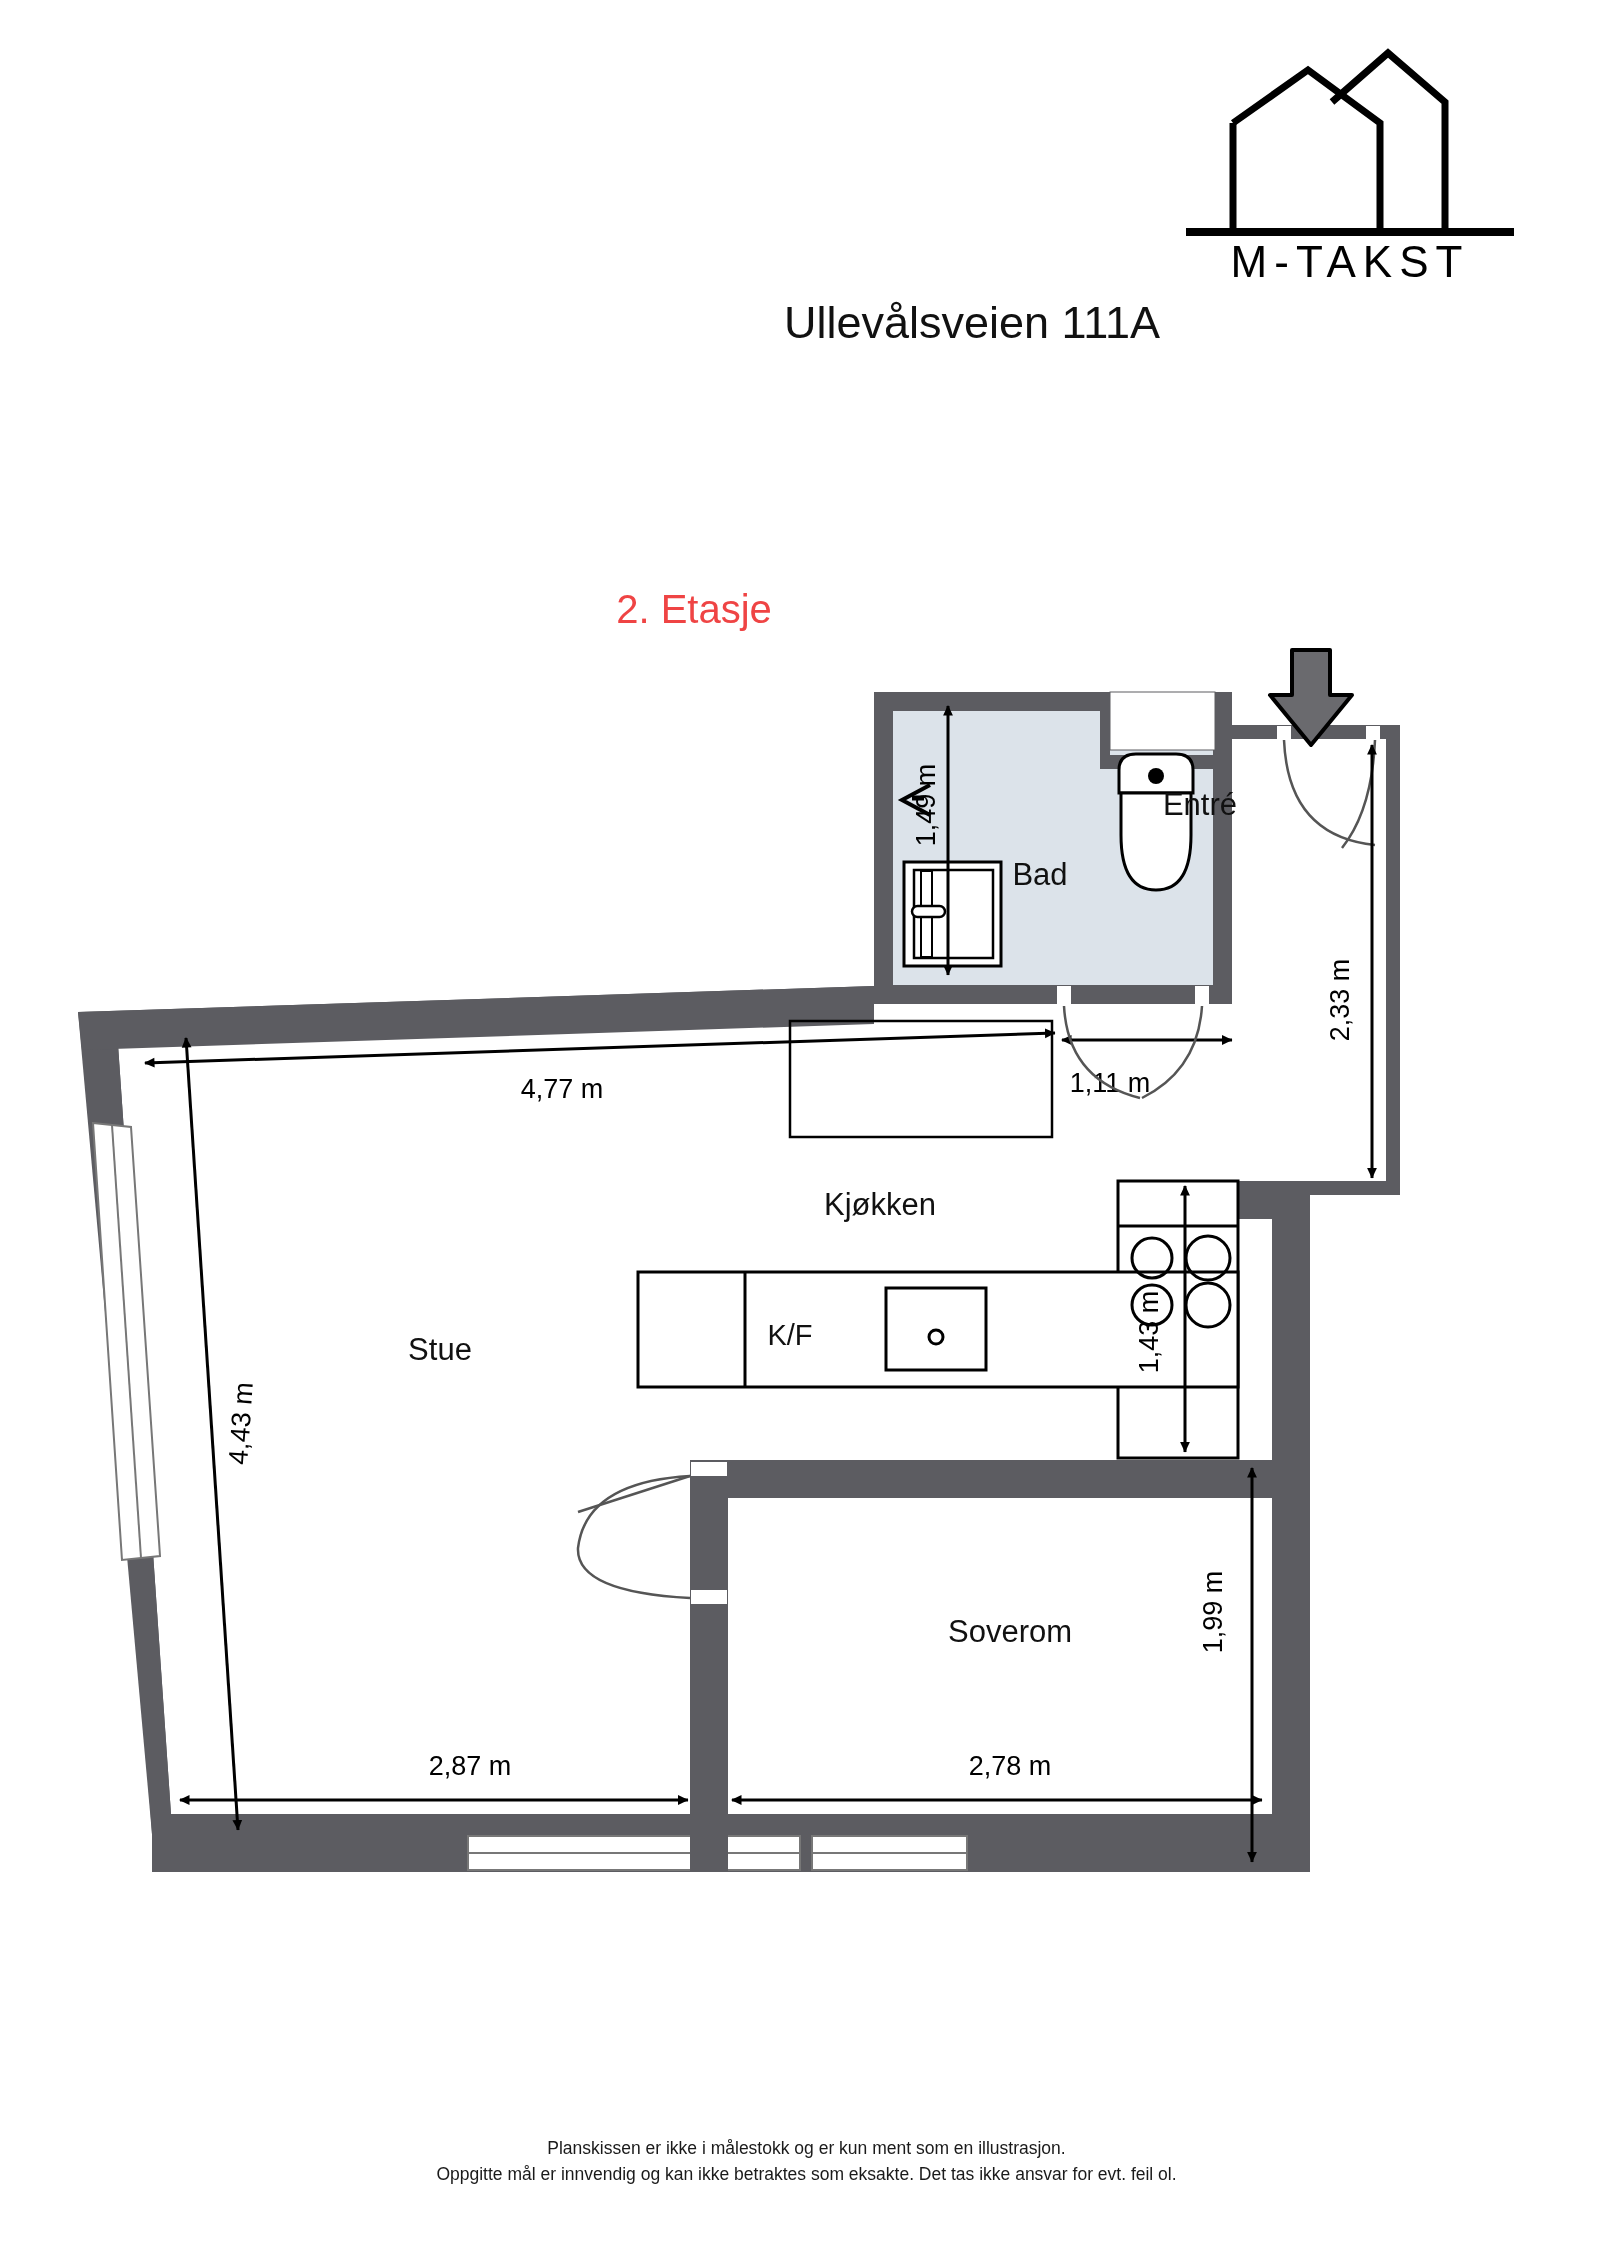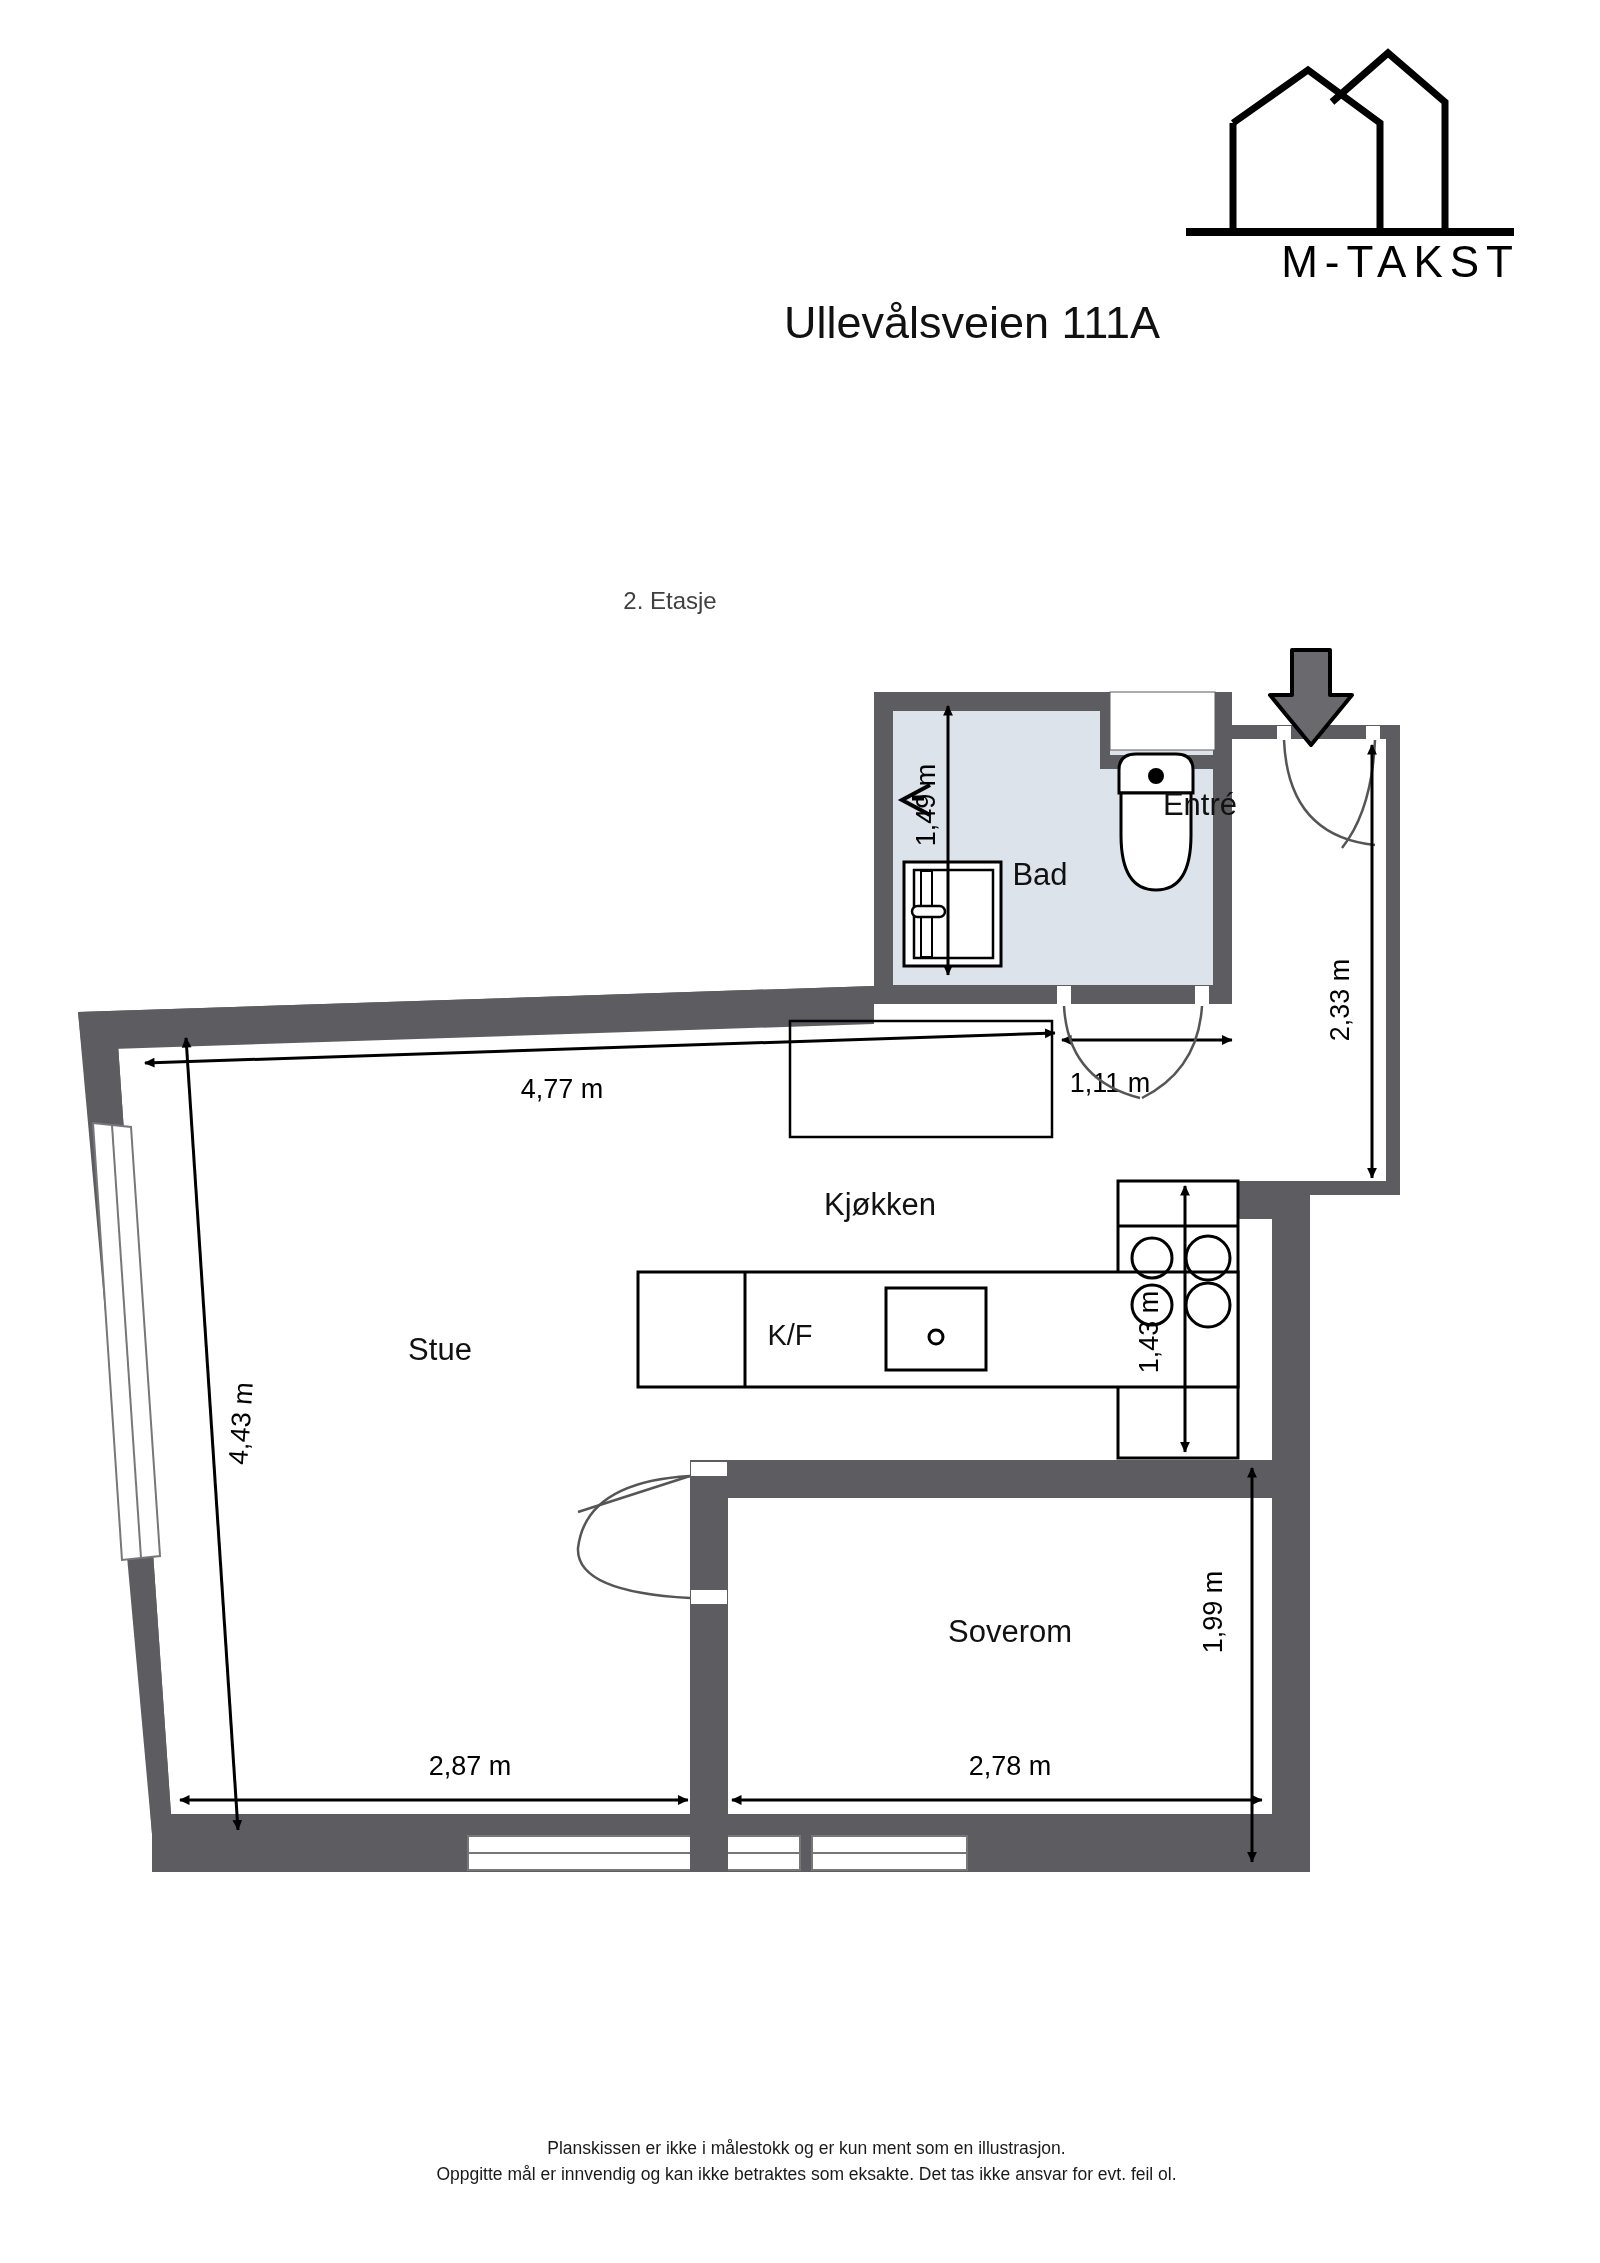--- a/index.html
+++ b/index.html
@@ -22,21 +22,21 @@
     left: 1180px;
     top: 40px;
     width: 340px;
     height: 230px;
   }
   #brand-wordmark {
     position: absolute;
     left: 1180px;
     top: 240px;
     width: 340px;
-    text-align: right;
+    text-align: center;
     font-size: 44px;
     letter-spacing: 7px;
     font-weight: 400;
     color: #000;
     line-height: 1;
   }
   #page-title {
     position: absolute;
     left: 0;
     top: 297px;
@@ -45,23 +45,24 @@
     font-size: 45px;
     font-weight: 400;
     color: #111;
   }
   #floor-label {
     position: absolute;
     left: 0;
     top: 587px;
     width: 1340px;
     text-align: center;
-    font-size: 24px;
+    font-size: 40px;
     font-weight: 400;
-    color: #404040;
+    color: #ef4444;
+    padding-left: 24px;
   }
 
   
   #plan-canvas {
     position: absolute;
     left: 0;
     top: 640px;
     width: 1600px;
     height: 1320px;
   }

